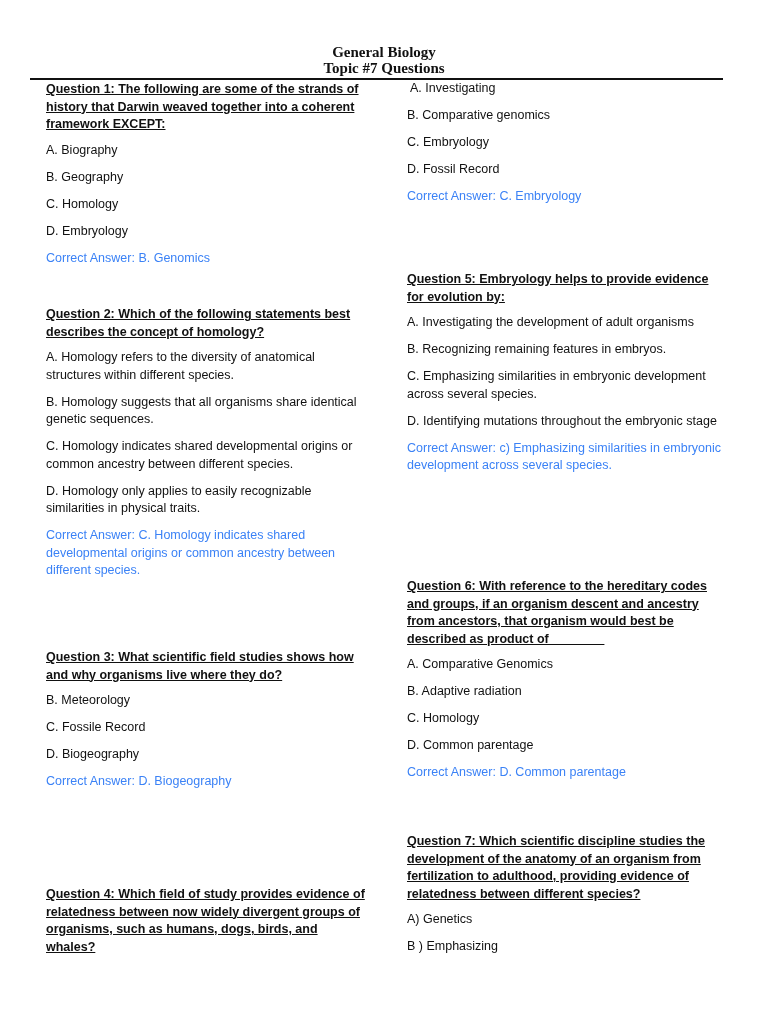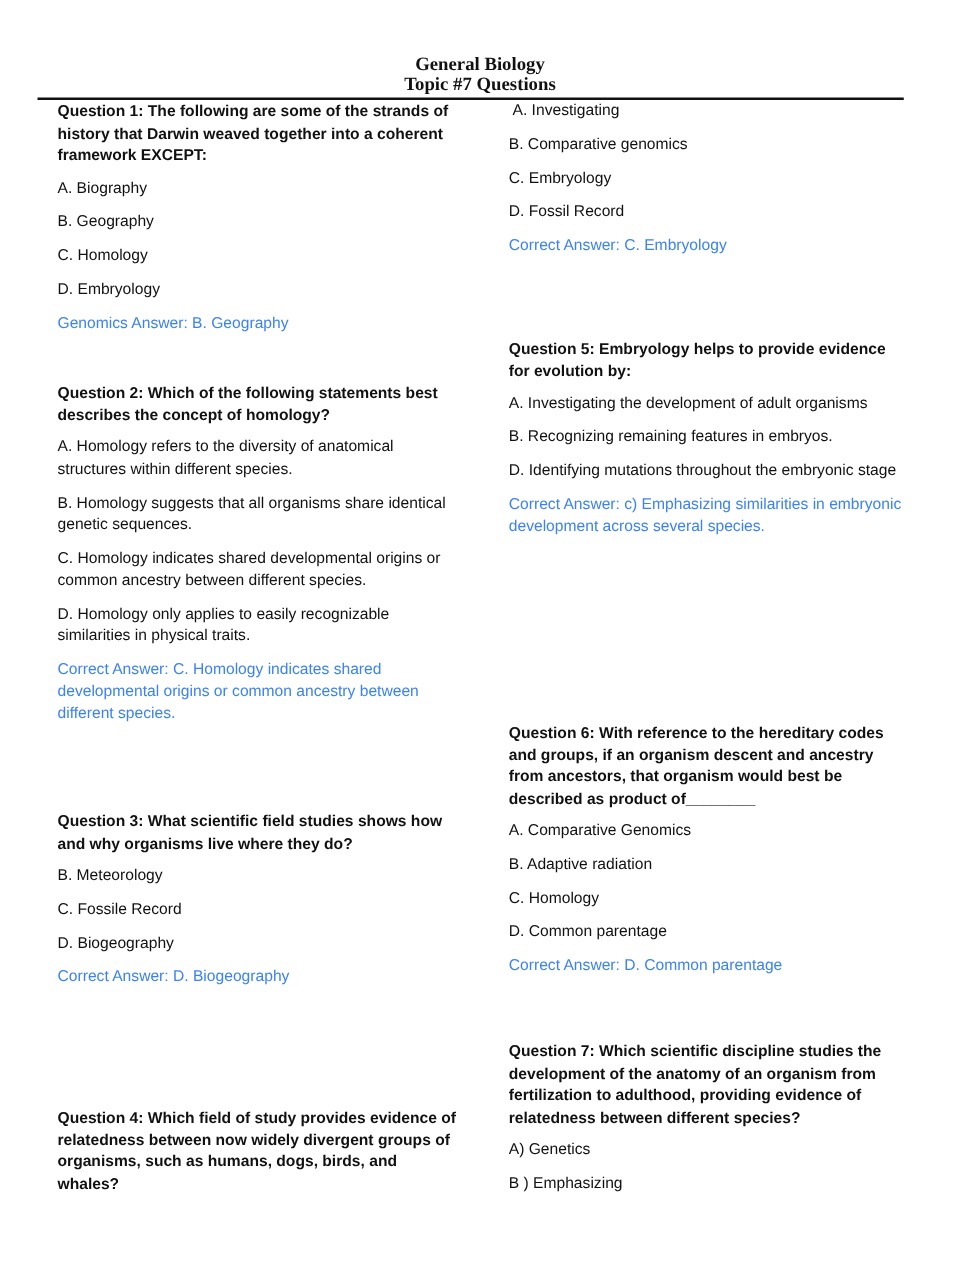--- a/index.html
+++ b/index.html
@@ -5,42 +5,42 @@
   html, body { margin: 0; padding: 0; background: #ffffff; }
   body { width: 768px; height: 1024px; position: relative; overflow: hidden;
          font-family: "Liberation Sans", "DejaVu Sans", sans-serif; color: #111; }
   .header { position: absolute; left: 0; top: 44px; width: 768px; text-align: center;
             font-family: "Liberation Serif", "DejaVu Serif", serif; font-weight: bold;
             font-size: 15px; line-height: 16px; color: #111; }
   .rule { position: absolute; left: 30px; top: 78px; width: 693px; height: 2px; background: #111; }
   .col { position: absolute; top: 80px; width: 320px; }
   .col.left { left: 46px; }
   .col.right { left: 407px; }
-  .q { font-weight: bold; font-size: 12.5px; line-height: 17.5px; margin: 0 0 8px 0; }
+  .q { font-weight: bold; font-size: 12.5px; line-height: 17.5px; margin: 0 0 8px 0; text-decoration: underline; }
   .opt { font-size: 12.5px; line-height: 17.5px; margin: 0 0 9.5px 0; }
   .ans { font-size: 12.5px; line-height: 17.5px; color: #3b82f6; margin: 0; }
   .block { position: absolute; left: 0; width: 320px; }
 </style>
 </head>
 <body>
 
 <div class="header">
   <div>General Biology</div>
   <div>Topic #7 Questions</div>
 </div>
 <div class="rule"></div>
 
 <div class="col left">
   <div class="block" style="top:1px">
     <p class="q">Question 1: The following are some of the strands of history that Darwin weaved together into a coherent framework EXCEPT:</p>
     <p class="opt">A. Biography</p>
     <p class="opt">B. Geography</p>
     <p class="opt">C. Homology</p>
     <p class="opt">D. Embryology</p>
-    <p class="ans">Genomics Answer: B. Geography</p>
+    <p class="ans">Correct Answer: B. Genomics</p>
   </div>
 
   <div class="block" style="top:226px">
     <p class="q">Question 2: Which of the following statements best describes the concept of homology?</p>
     <p class="opt">A. Homology refers to the diversity of anatomical structures within different species.</p>
     <p class="opt">B. Homology suggests that all organisms share identical genetic sequences.</p>
     <p class="opt">C. Homology indicates shared developmental origins or common ancestry between different species.</p>
     <p class="opt">D. Homology only applies to easily recognizable similarities in physical traits.</p>
     <p class="ans">Correct Answer: C. Homology indicates shared developmental origins or common ancestry between different species.</p>
   </div>
@@ -64,20 +64,21 @@
     <p class="opt">B. Comparative genomics</p>
     <p class="opt">C. Embryology</p>
     <p class="opt">D. Fossil Record</p>
     <p class="ans">Correct Answer: C. Embryology</p>
   </div>
 
   <div class="block" style="top:191px">
     <p class="q">Question 5: Embryology helps to provide evidence for evolution by:</p>
     <p class="opt">A. Investigating the development of adult organisms</p>
     <p class="opt">B. Recognizing remaining features in embryos.</p>
+    <p class="opt">C. Emphasizing similarities in embryonic development across several species.</p>
     <p class="opt">D. Identifying mutations throughout the embryonic stage</p>
     <p class="ans">Correct Answer: c) Emphasizing similarities in embryonic development across several species.</p>
   </div>
 
   <div class="block" style="top:498px">
     <p class="q">Question 6: With reference to the hereditary codes and groups, if an organism descent and ancestry from ancestors, that organism would best be described as product of________</p>
     <p class="opt">A. Comparative Genomics</p>
     <p class="opt">B. Adaptive radiation</p>
     <p class="opt">C. Homology</p>
     <p class="opt">D. Common parentage</p>

